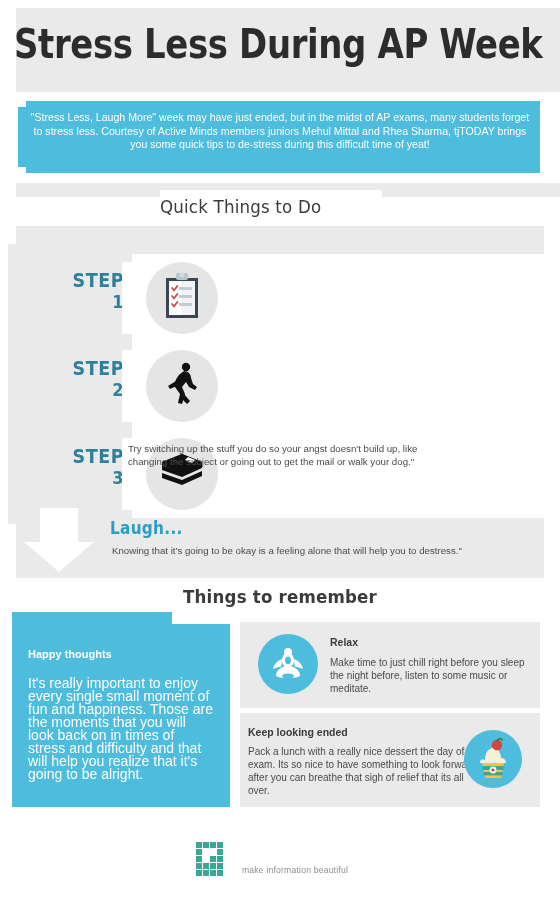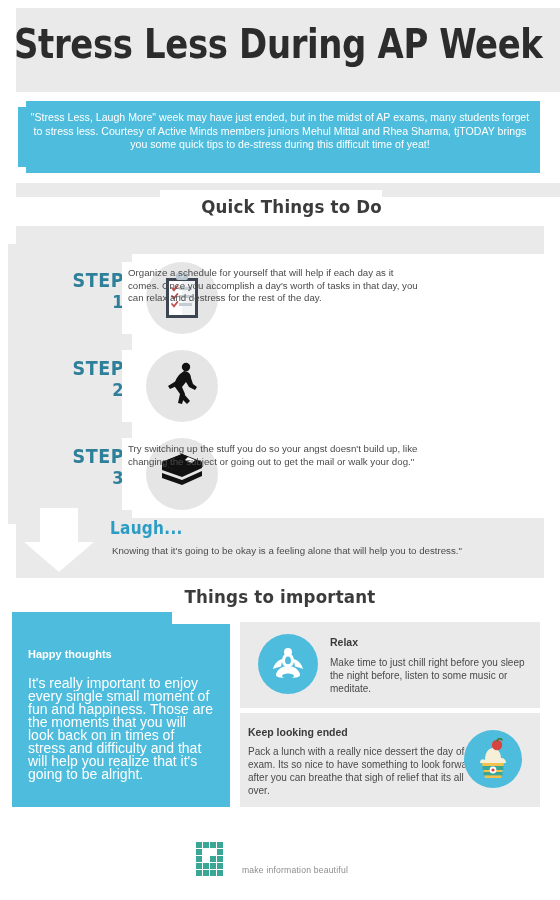--- a/index.html
+++ b/index.html
@@ -57,23 +57,23 @@
   
   #quick-gray-strip {
     left: 16px; top: 183px; width: 544px; height: 14px;
   }
   #quick-title-band {
     left: 160px; top: 190px; width: 222px; height: 36px;
   }
   #quick-title {
     position: absolute;
     left: 160px; top: 196px; width: 222px;
-    text-align: right;
+    text-align: left;
     font-size: 18.5px;
-    font-weight: bold;
+    font-weight: normal;
     color: #3b3b3b;
     letter-spacing: 0.2px;
     font-family: "DejaVu Sans Condensed", "Liberation Sans Narrow", "Liberation Sans", sans-serif;
   }
 
   
   #steps-panel {
     left: 16px; top: 226px; width: 528px; height: 352px;
   }
   #steps-panel-tab {
@@ -275,21 +275,20 @@
         <circle cx="20" cy="3" r="2.6" fill="#cfd9e0"></circle>
         <rect x="17" y="15" width="13" height="3" fill="#c4ccd3"></rect>
         <rect x="17" y="23" width="13" height="3" fill="#c4ccd3"></rect>
         <rect x="17" y="31" width="13" height="3" fill="#c4ccd3"></rect>
         <path d="M10 16 l2 2.4 l3.4 -4.4" stroke="#c0504d" stroke-width="1.8" fill="none" stroke-linecap="round"></path>
         <path d="M10 24 l2 2.4 l3.4 -4.4" stroke="#c0504d" stroke-width="1.8" fill="none" stroke-linecap="round"></path>
         <path d="M10 32 l2 2.4 l3.4 -4.4" stroke="#c0504d" stroke-width="1.8" fill="none" stroke-linecap="round"></path>
       </svg>
     </span>
   </div>
-  <div class="step-text">Organize a schedule for yourself that will help if each day as it comes. Once you accomplish a day's worth of tasks in that day, you can relax and destress for the rest of the day.</div>
 </div>
 
 <div class="step-row" style="top:342px;">
   <div class="step-label">
     <span>STEP</span>
     <span class="num">2</span>
   </div>
   <div class="step-card"></div>
   <div class="step-card-notch-top"></div>
   <div class="step-card-notch-bot"></div>
@@ -330,21 +329,21 @@
 <div id="arrow-down">
   <svg width="74" height="66" viewBox="0 0 74 66">
     <polygon points="18,0 56,0 56,34 72,34 37,64 2,34 18,34" fill="#ffffff"></polygon>
   </svg>
 </div>
 <div id="also-title">Laugh...</div>
 <div id="also-text">Knowing that it's going to be okay is a feeling alone that will help you to destress."</div>
 
 <div class="panel-white" id="remember-white-band"></div>
 <div id="remember-title-bg"></div>
-<div id="remember-title">Things to important</div>
+<div id="remember-title">Things to remember</div>
 
 <div class="panel-blue" id="happy-box"></div>
 <div id="happy-box-notch"></div>
 <div id="happy-title">Happy thoughts</div>
 <div id="happy-text">It's really important to enjoy every single small moment of fun and happiness. Those are the moments that you will look back on in times of stress and difficulty and that will help you realize that it's going to be alright.</div>
 
 <div class="panel-gray" id="relax-card"></div>
 <div id="relax-icon">
   <svg width="40" height="40" viewBox="0 0 40 40">
     <circle cx="20" cy="8" r="4" fill="#ffffff"></circle>

